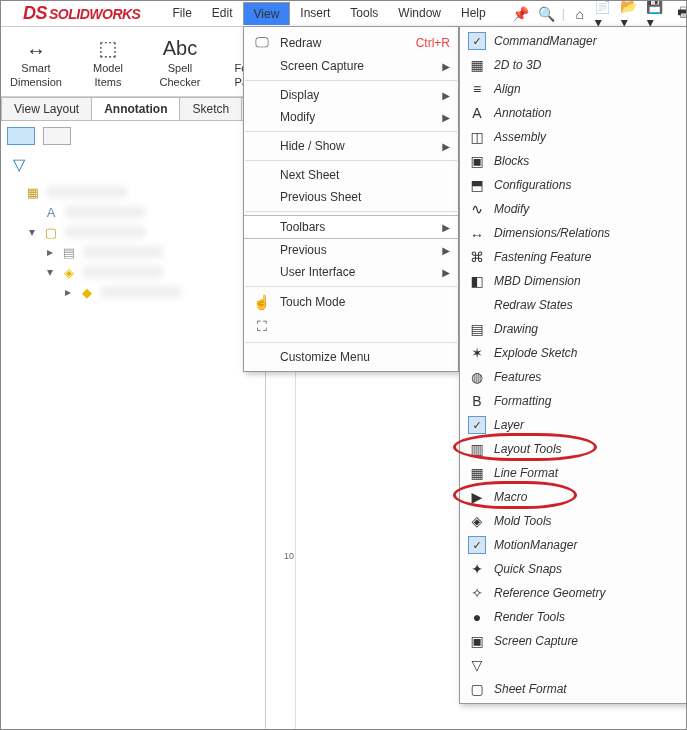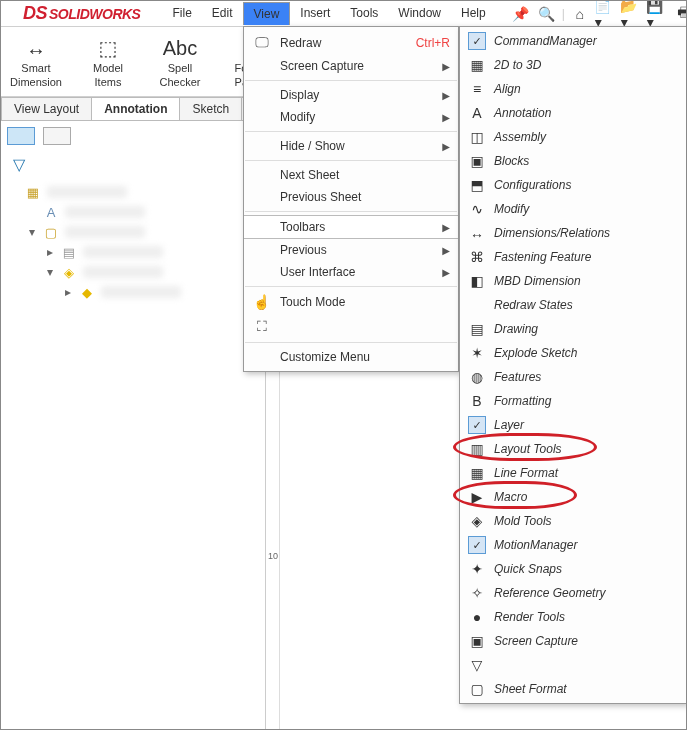--- a/index.html
+++ b/index.html
@@ -131,21 +131,21 @@
   .tree-row{display:flex;align-items:center;gap:6px;padding:2px 0;}
   .tree-row .caret{width:10px;display:inline-block;text-align:center;color:#666;}
   .tree-row .ticon{width:16px;height:16px;display:inline-flex;align-items:center;justify-content:center;font-size:13px;}
   .blur{filter:blur(3px);color:#999;background:#eee;border-radius:2px;width:80px;height:12px;display:inline-block;}
   .tree .lvl1{margin-left:18px;}
   .tree .lvl2{margin-left:36px;}
   .tree .lvl3{margin-left:54px;}
 
   
   .canvas {flex:1;background:#fff;position:relative;}
-  .ruler{position:absolute;left:0;top:0;bottom:0;width:14px;border-right:1px solid #ddd;}
+  .ruler{position:absolute;left:16px;top:0;bottom:0;width:14px;border-right:1px solid #ddd;}
   .ruler .tick{position:absolute;left:2px;font-size:9px;color:#666;}
 
   
   .dropdown {
     position:absolute;
     top:25px;
     left:242px;
     width:216px;
     background:#fdfdfd;
     border:1px solid #999;

